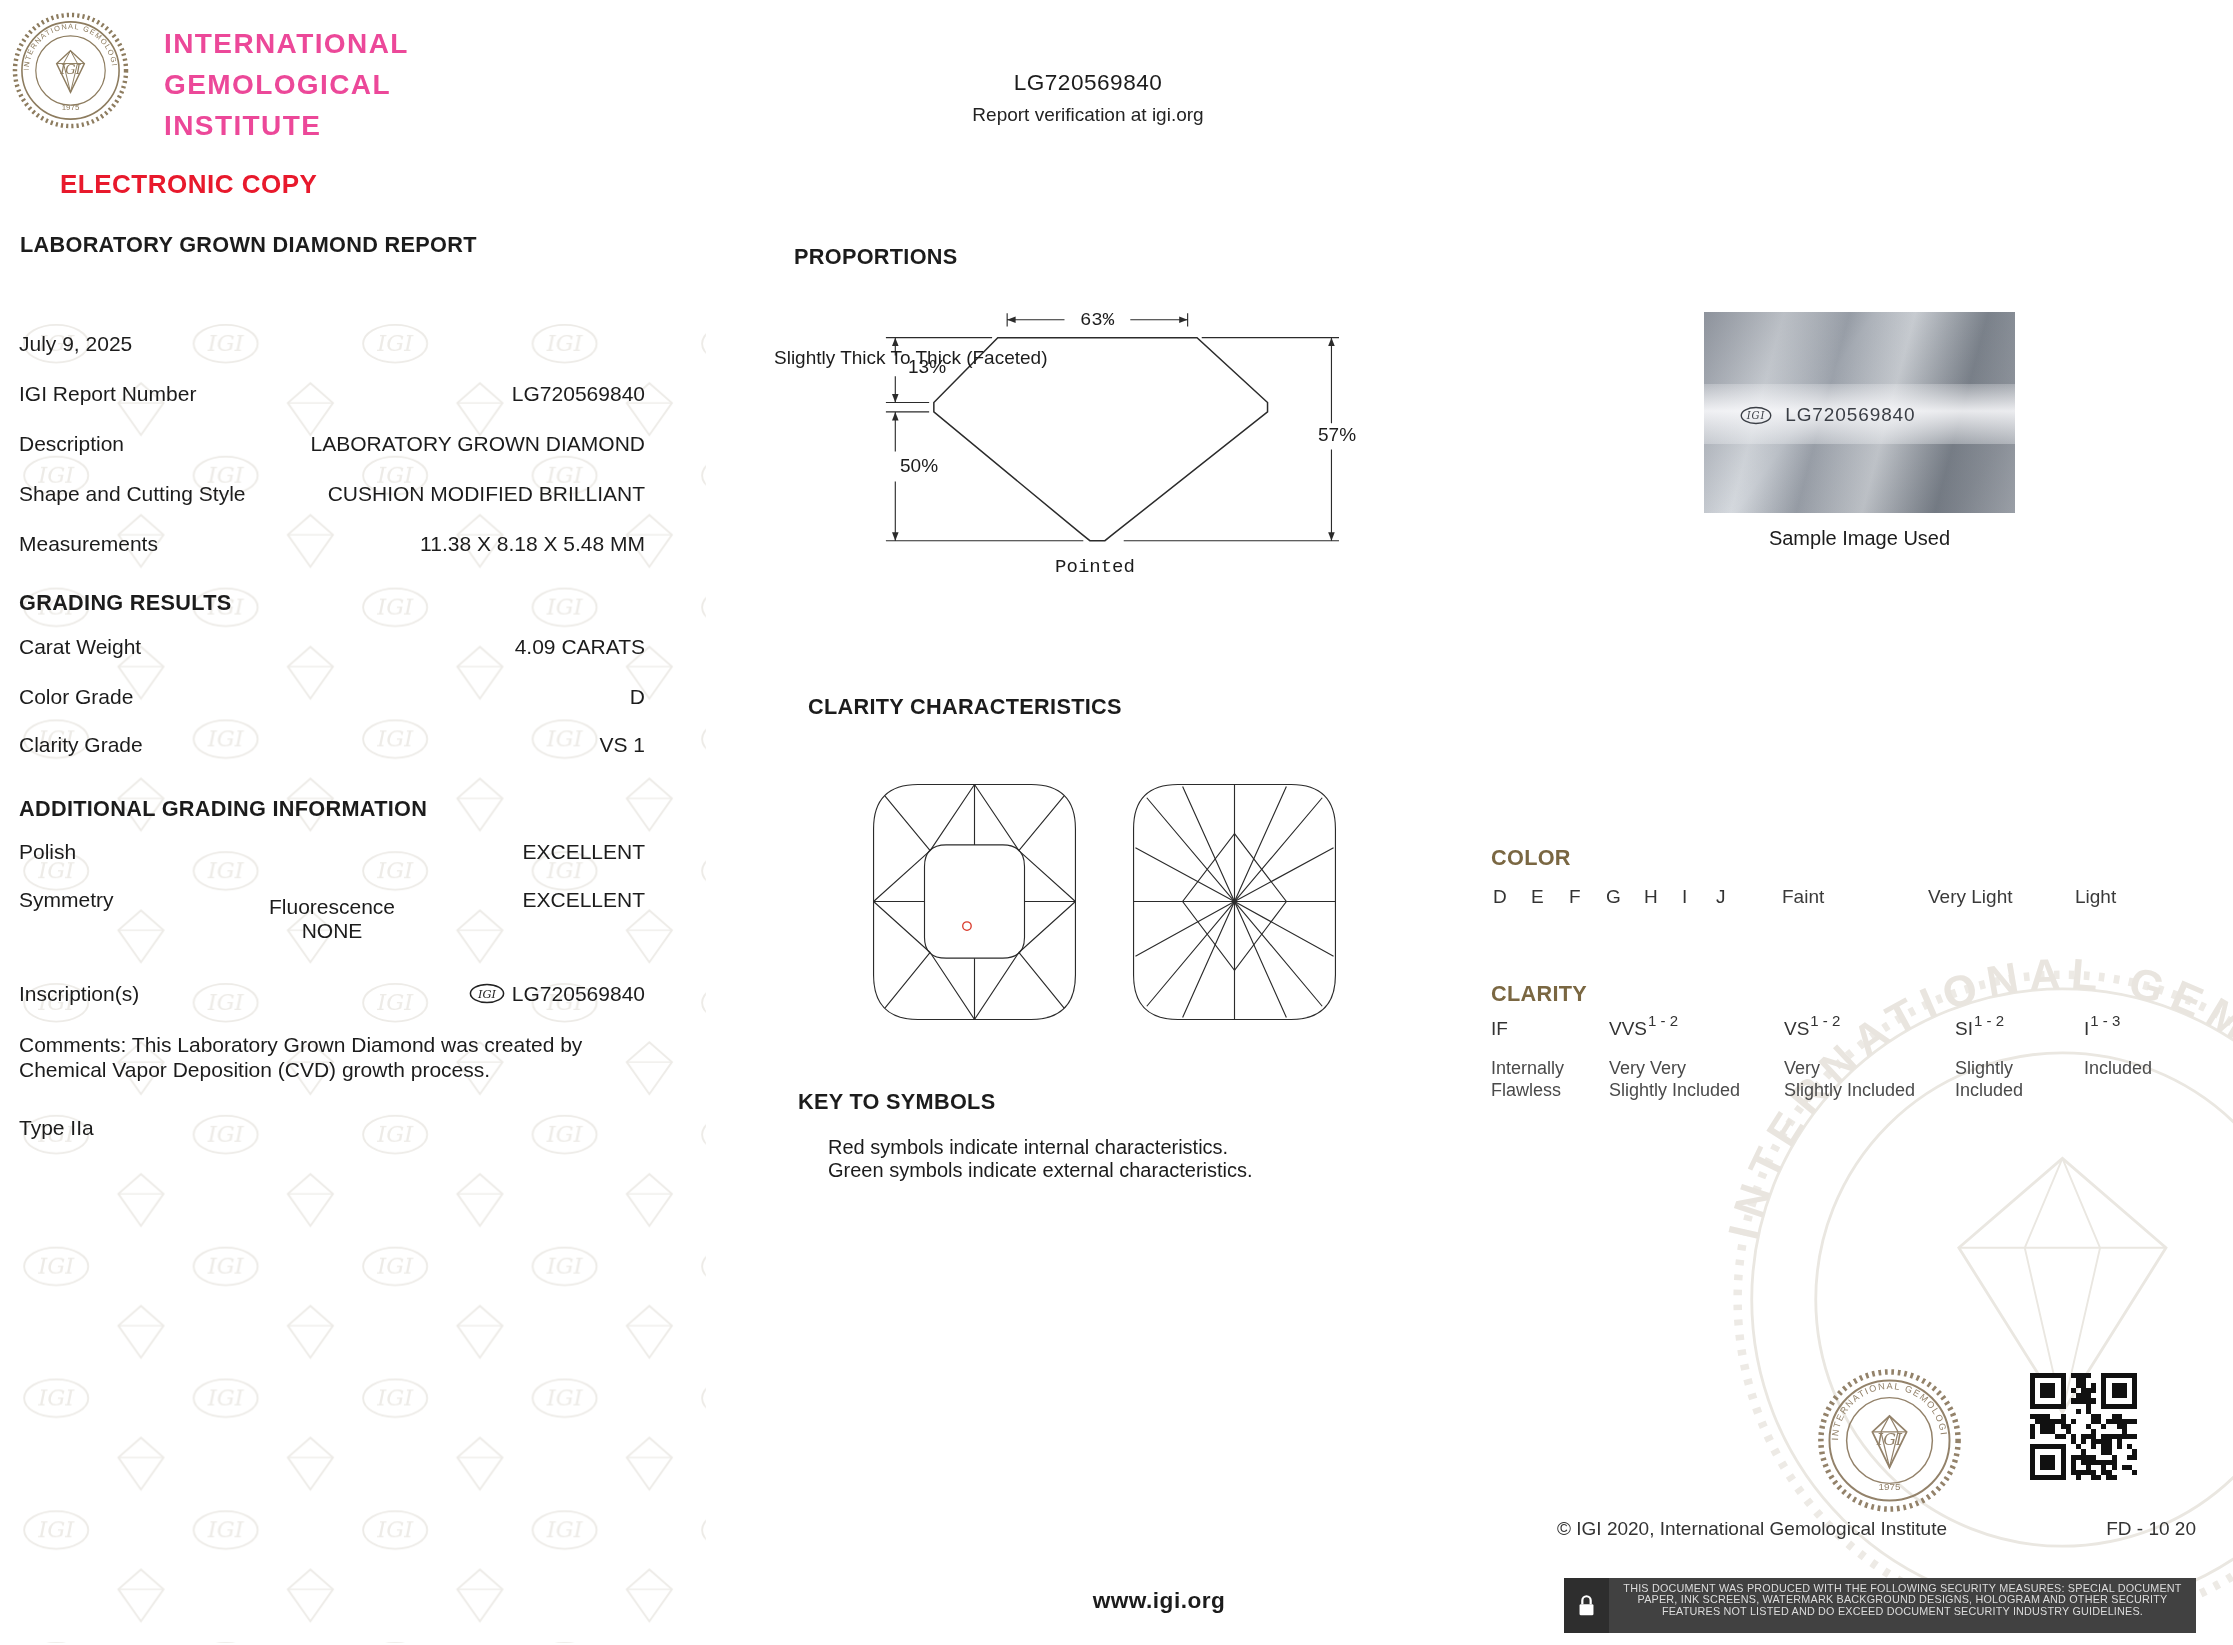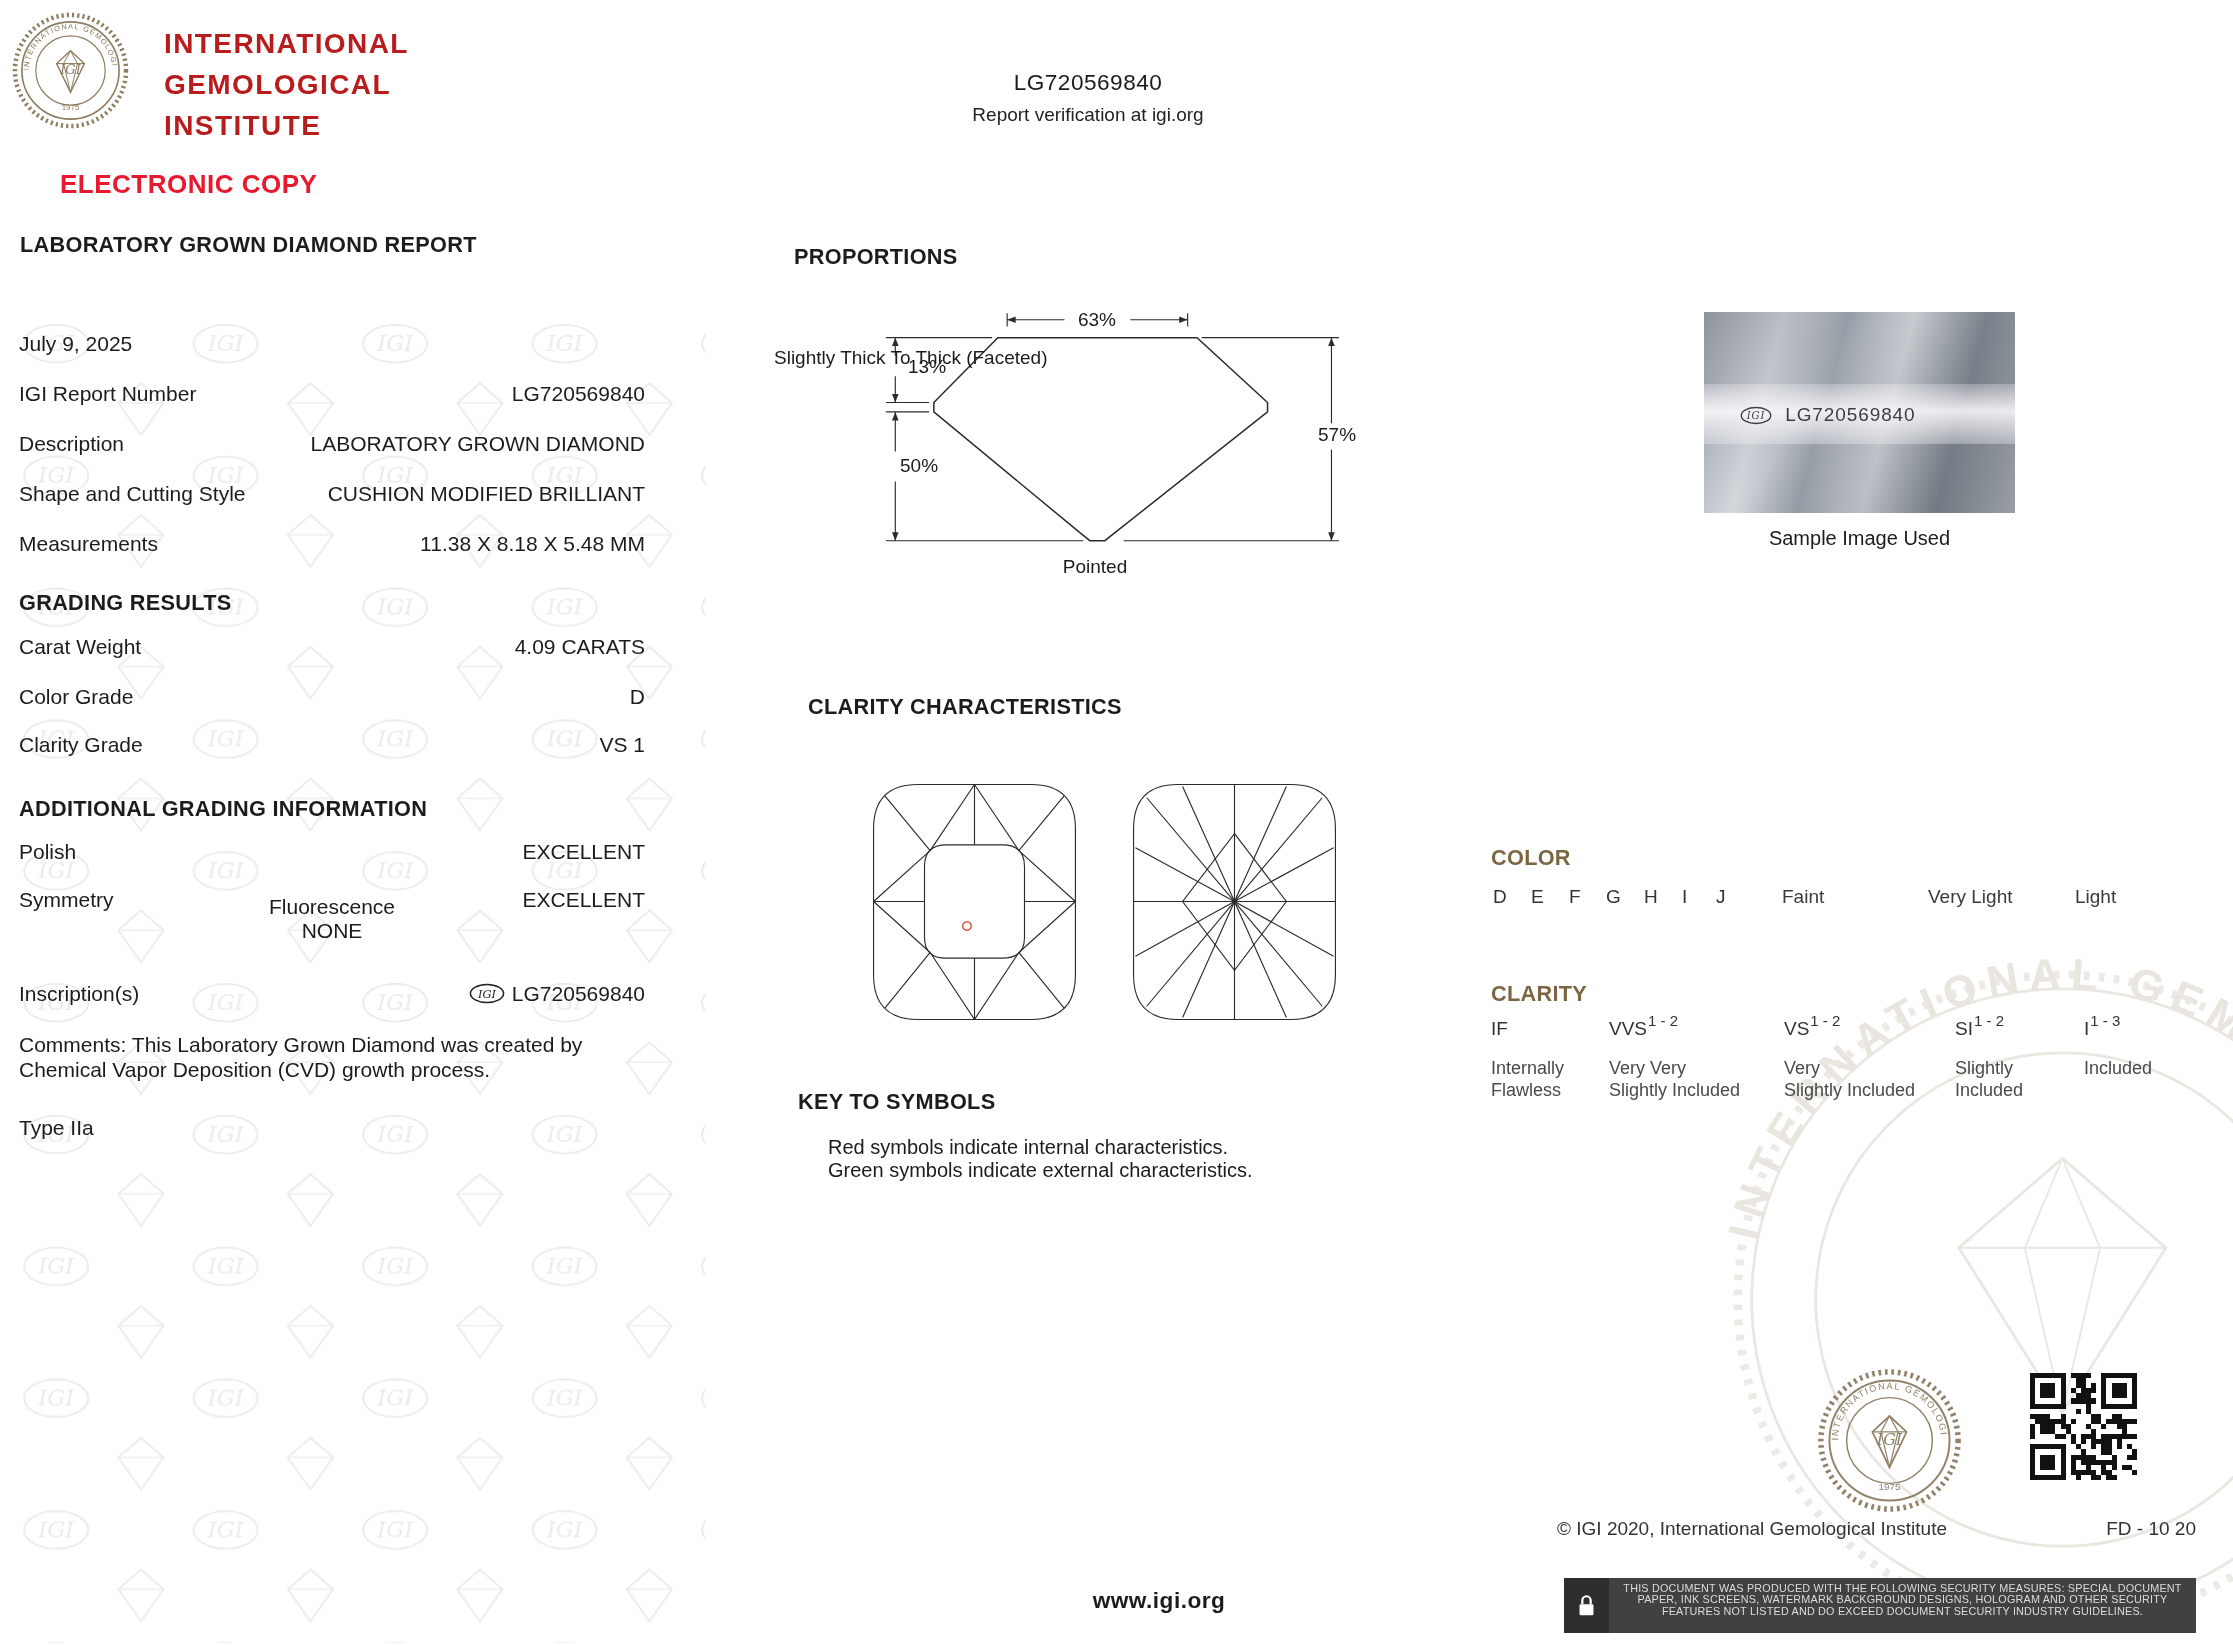--- a/index.html
+++ b/index.html
@@ -2,38 +2,38 @@
 <html style="font-size:15px"><head>
 <meta charset="utf-8">
 <style>
   html,body{margin:0;padding:0;background:#ffffff;}
   .page{position:relative;width:2234px;height:1646px;background:#fff;overflow:hidden;
         font-family:"Liberation Sans",sans-serif;color:#1c1c1c;}
   .abs{position:absolute;}
   .preline{white-space:pre-line;}
   
   .org-name{position:absolute;left:164px;top:22.6px;font-size:28px;font-weight:bold;
-            letter-spacing:1.4px;line-height:41px;color:#b91c1c;}
+            letter-spacing:1.4px;line-height:41px;color:#ec4899;}
   .h-center{position:absolute;left:1088px;transform:translateX(-50%);text-align:center;white-space:nowrap;}
   .rep-no{top:70px;font-size:22.6px;letter-spacing:0.5px;}
   .verif{top:104px;font-size:19px;color:#232323;}
   .electronic{position:absolute;left:60px;top:169px;font-size:26px;font-weight:bold;
               letter-spacing:0.5px;color:#e8192c;}
   .doc-title{position:absolute;left:20px;top:232px;font-size:21.7px;font-weight:bold;letter-spacing:0.3px;}
   
   .trow{position:absolute;left:19px;width:626px;display:flex;justify-content:space-between;
         align-items:center;font-size:21px;}
   .theading{position:absolute;left:19px;font-size:21.7px;font-weight:bold;letter-spacing:0.3px;}
   .comments{position:absolute;left:19px;width:626px;font-size:21px;line-height:25.4px;}
   .igi-glyph{display:inline-flex;vertical-align:-2.8px;margin-right:6.6px;}
   
   .sec-heading{position:absolute;font-size:21.7px;font-weight:bold;letter-spacing:0.3px;}
   .bronze{color:#7a6742;}
   .prop-label{position:absolute;font-size:19px;color:#1c1c1c;white-space:nowrap;}
-  .center-x{transform:translateX(-50%);}
+  .center-x{transform:translateX(-50%);font-family:Liberation Mono, monospace;}
   
   .sample-photo{position:absolute;left:1704px;top:312px;width:311px;height:201px;overflow:hidden;
     background:linear-gradient(105deg,#b9bec6 0%,#d6dadf 22%,#9ba1aa 40%,#cdd1d6 58%,#848b94 78%,#b5bac1 100%);}
   .sp-wedge{position:absolute;left:0;top:0;width:100%;height:100%;
     background:linear-gradient(125deg,rgba(40,46,58,.30),rgba(255,255,255,0) 38%,rgba(30,34,44,.18) 86%);}
   .sp-band{position:absolute;left:0;top:72px;width:100%;height:60px;
     background:linear-gradient(180deg,rgba(250,250,252,.25),rgba(252,252,254,.85) 45%,rgba(238,240,243,.35));}
   .sp-insc{position:absolute;left:36px;top:92px;font-size:19px;color:#3a3e45;display:flex;
     align-items:center;gap:6.6px;letter-spacing:0.9px;}
   .sample-caption{position:absolute;left:1704px;top:527px;width:311px;text-align:center;font-size:20px;}

